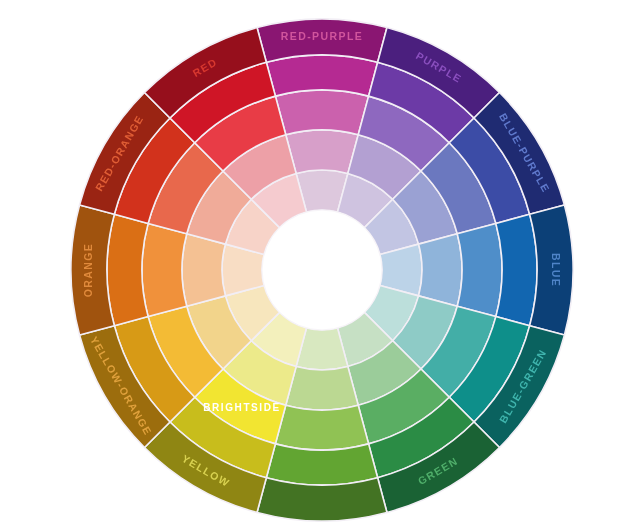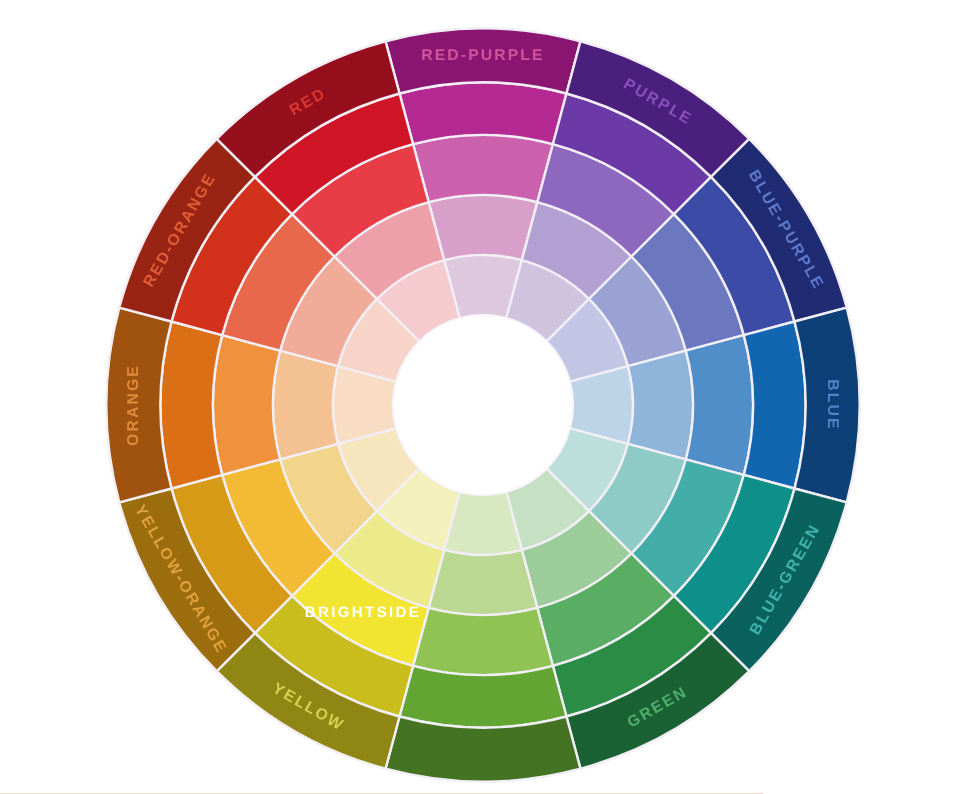--- a/index.html
+++ b/index.html
@@ -11,21 +11,21 @@
   body {
     width: 640px;
     height: 529px;
     overflow: hidden;
     font-family: "Liberation Sans", sans-serif;
   }
   #stage {
     position: relative;
     width: 640px;
     height: 529px;
-    background: #c2410c;
+    background: #737373;
   }
   #wheel-svg {
     position: absolute;
     left: 0;
     top: 0;
     display: block;
   }
   .sector-path {
     stroke: #f2eef5;
     stroke-width: 1.6;

